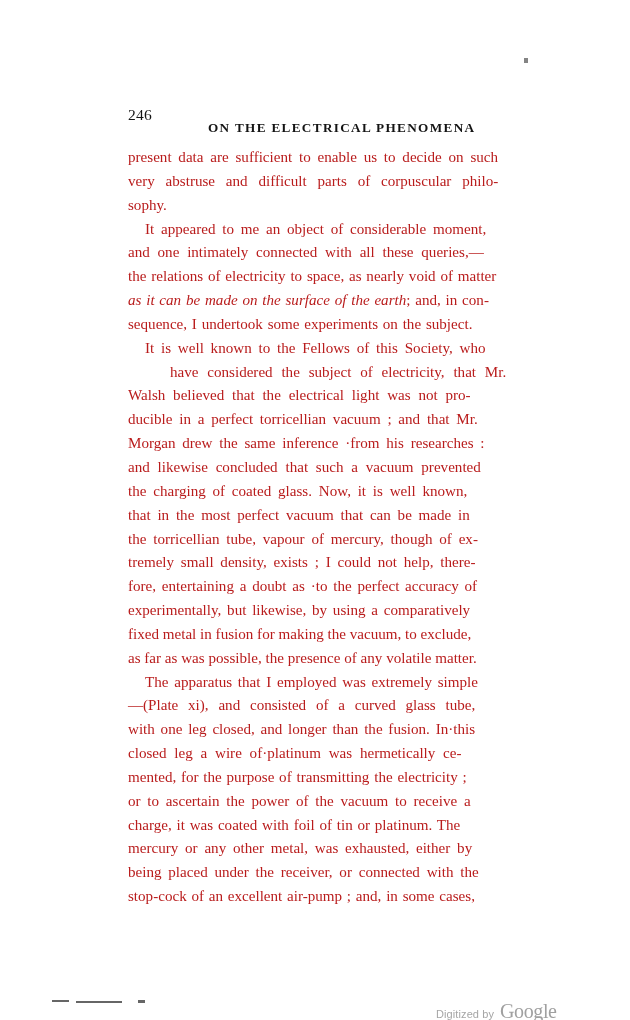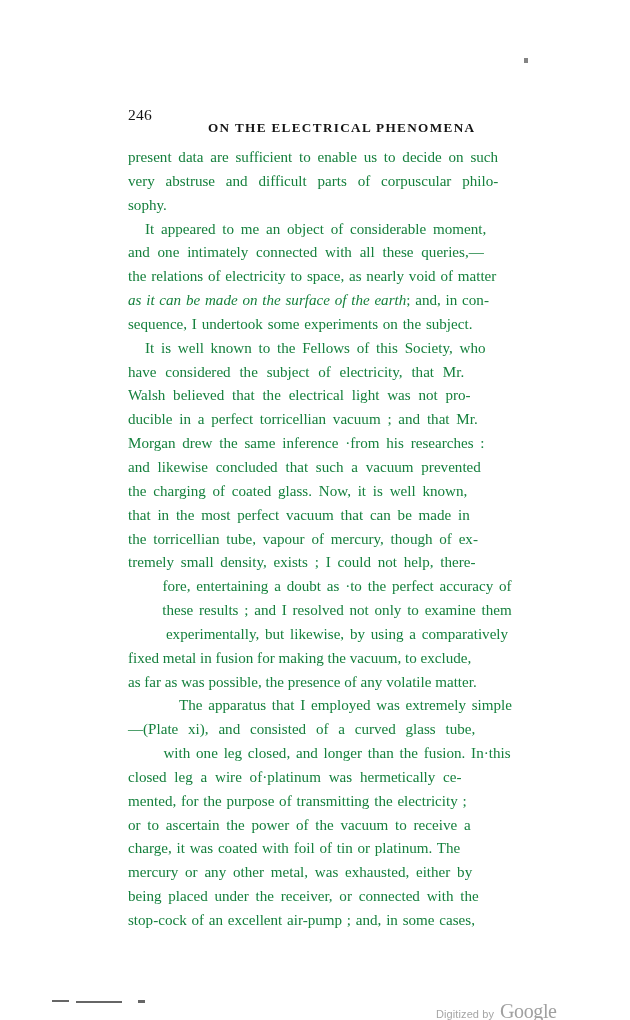--- a/index.html
+++ b/index.html
@@ -84,34 +84,34 @@
     left: 128px;
     top: 146px;
     width: 418px;
   }
   .line {
     display: block;
     height: 23.85px;
     line-height: 23.85px;
     font-size: 15.1px;
     white-space: nowrap;
-    color: #15803d;
+    color: #b91c1c;
     letter-spacing: 0;
   }
   .line em, .line .it {
   }
   .indent { padding-left: 17px; }
 
   
   .ws0  { word-spacing: 0px; }
   .ws1  { word-spacing: 1px; }
-  .ws2  { word-spacing: 2px; text-align: center; }
+  .ws2  { word-spacing: 2px; }
   .ws3  { word-spacing: 3px; }
   .ws4  { word-spacing: 4px; }
-  .ws5  { word-spacing: 5px; }
+  .ws5  { word-spacing: 5px; margin-left: 42px; }
   .ws6  { word-spacing: 6px; }
   .ws7  { word-spacing: 7px; }
 
   
   .watermark {
     position: absolute;
     left: 436px;
     top: 968px;
     display: flex;
     align-items: baseline;
@@ -160,21 +160,20 @@
     <span class="line ws5">have considered the subject of electricity, that Mr.</span>
     <span class="line ws4">Walsh believed that the electrical light was not pro-</span>
     <span class="line ws3">ducible in a perfect torricellian vacuum ; and that Mr.</span>
     <span class="line ws3">Morgan drew the same inference ·from his researches :</span>
     <span class="line ws4">and likewise concluded that such a vacuum prevented</span>
     <span class="line ws3">the charging of coated glass.   Now, it is well known,</span>
     <span class="line ws3">that in the most perfect vacuum that can be made in</span>
     <span class="line ws3">the torricellian tube, vapour of mercury, though of ex-</span>
     <span class="line ws3">tremely small density, exists ; I could not help, there-</span>
     <span class="line ws2">fore, entertaining a doubt as ·to the perfect accuracy of</span>
-    <span class="line ws2">these results ; and I resolved not only to examine them</span>
     <span class="line ws2">experimentally, but likewise, by using a comparatively</span>
     <span class="line ws0">fixed metal in fusion for making the vacuum, to exclude,</span>
     <span class="line ws0">as far as was possible, the presence of any volatile matter.</span>
     <span class="line indent ws2">The apparatus that I employed was extremely simple</span>
     <span class="line ws6">—(Plate xi), and consisted of a curved glass tube,</span>
     <span class="line ws2">with one leg closed, and longer than the fusion.  In·this</span>
     <span class="line ws4">closed leg a wire of·platinum was hermetically ce-</span>
     <span class="line ws1">mented, for the purpose of transmitting the electricity ;</span>
     <span class="line ws3">or to ascertain the power of the vacuum to receive a</span>
     <span class="line ws1">charge, it was coated with foil of tin or platinum.   The</span>

